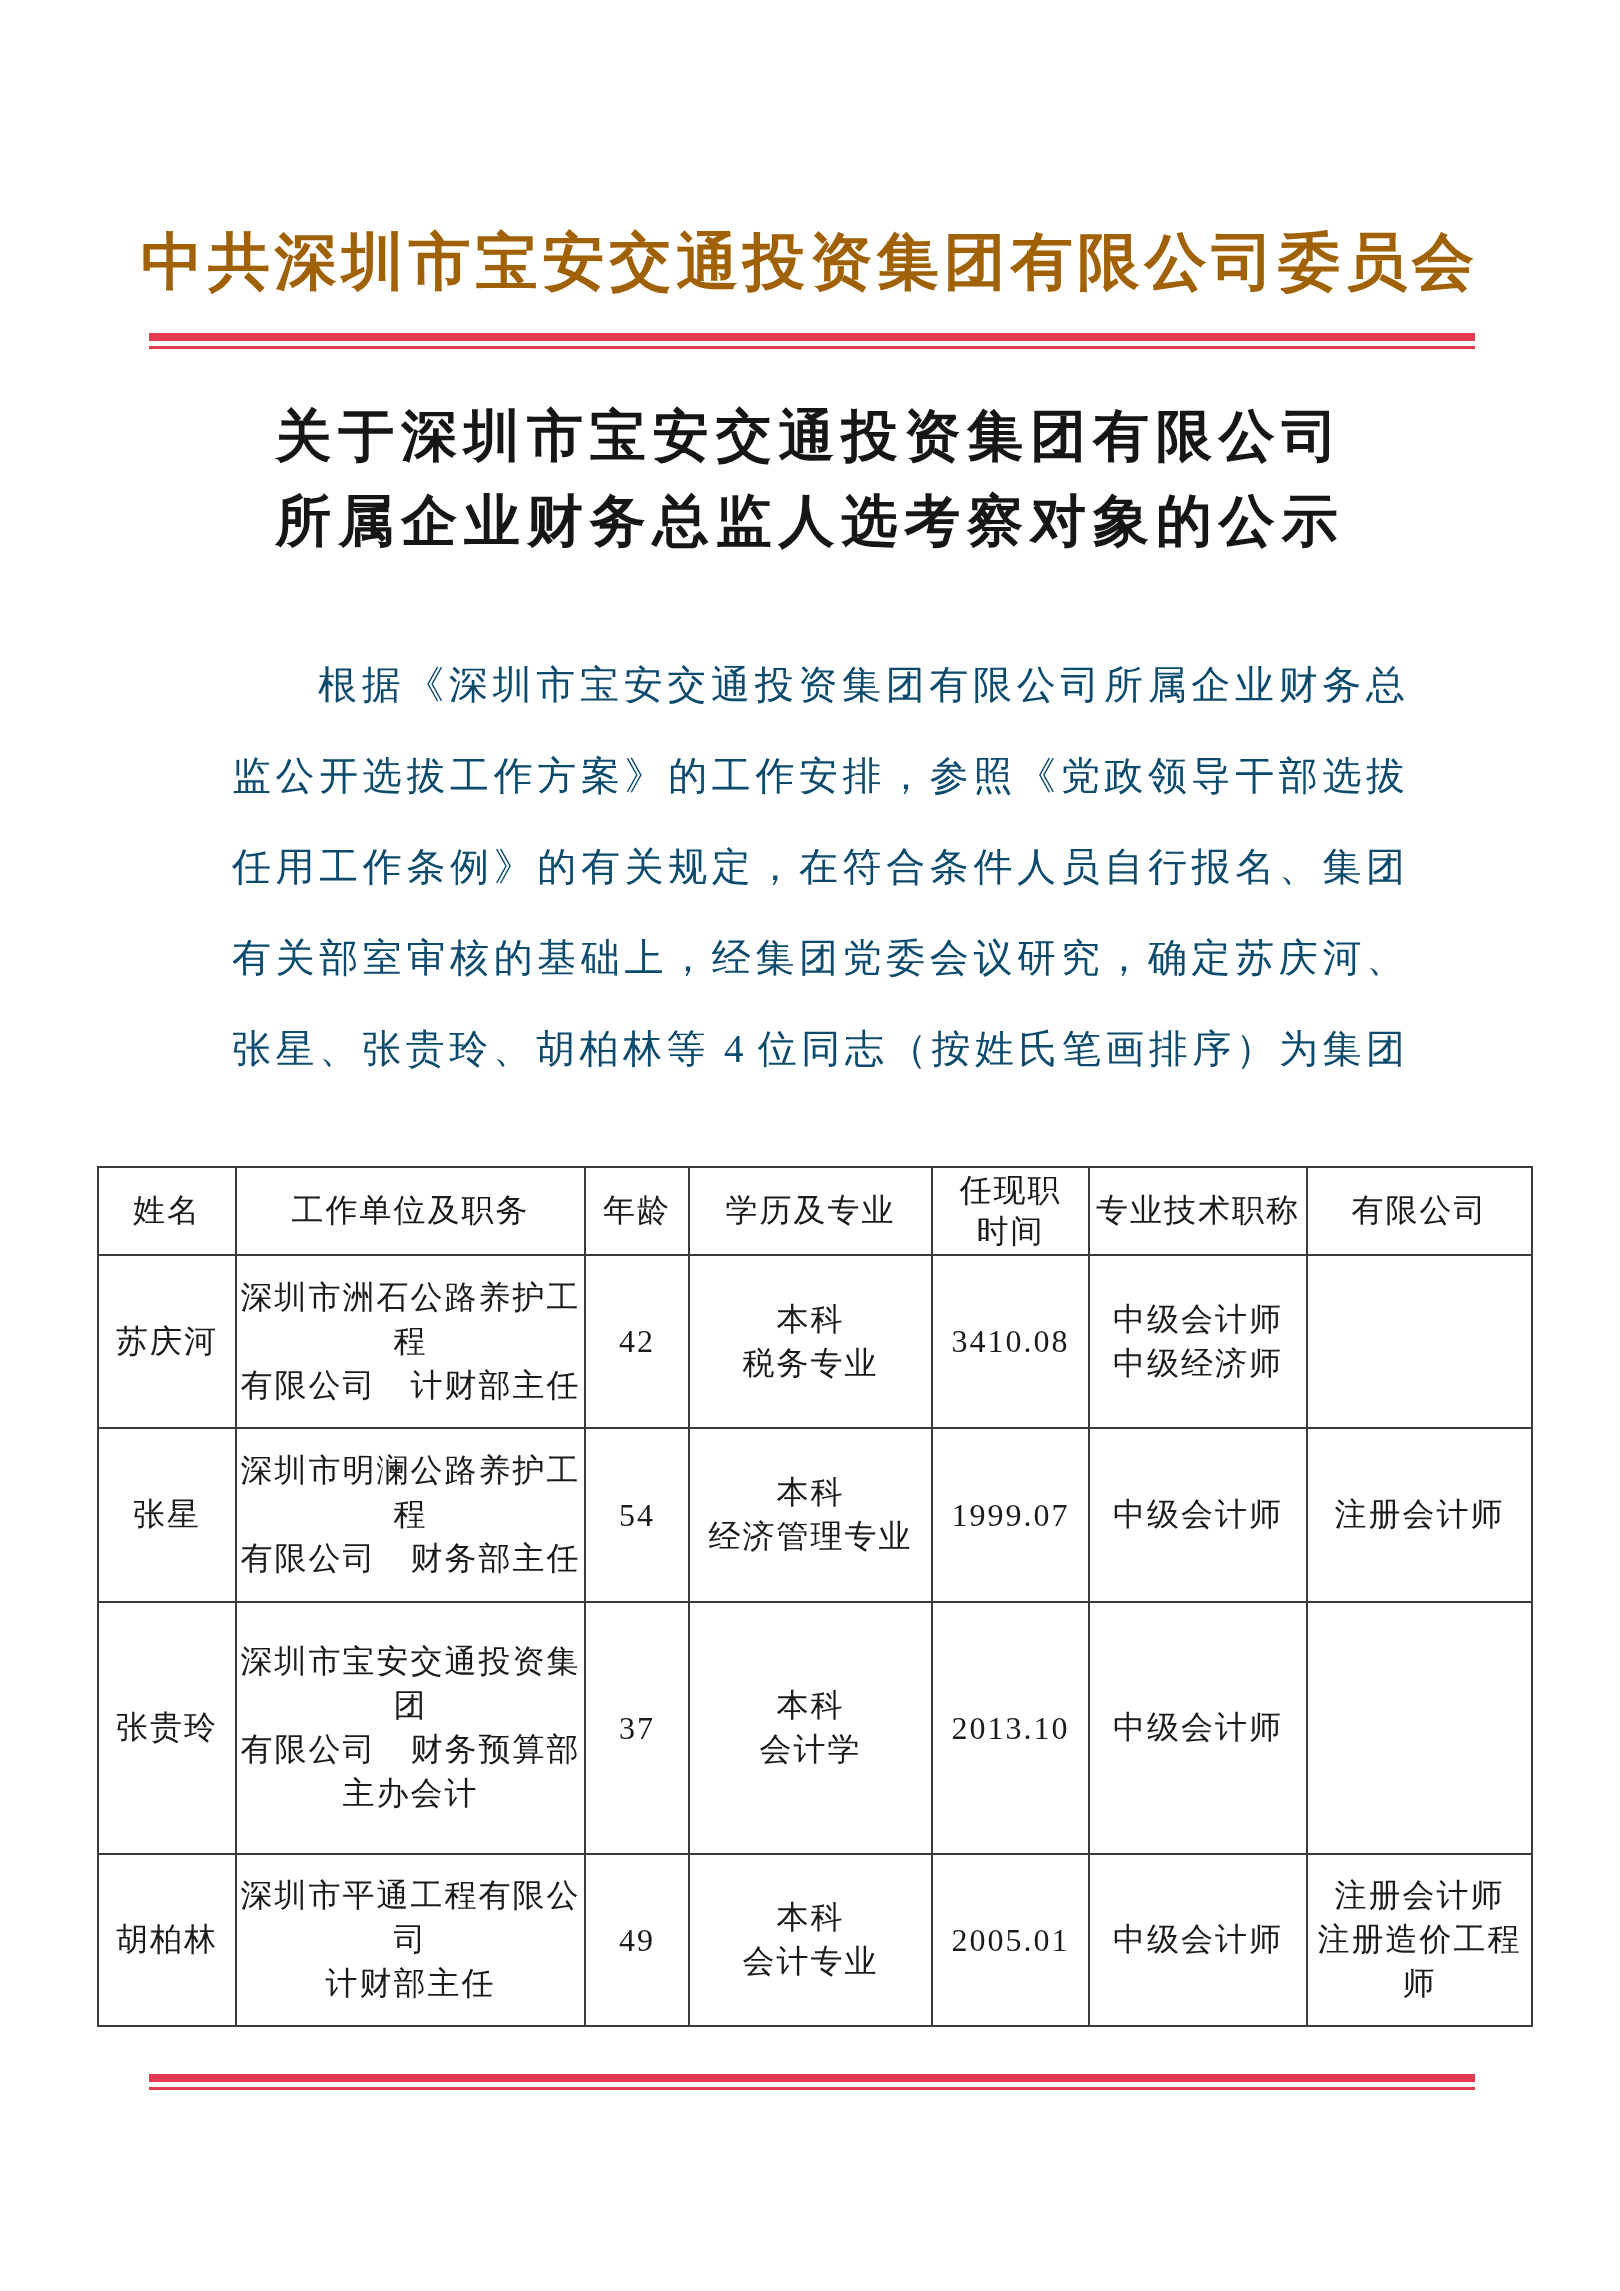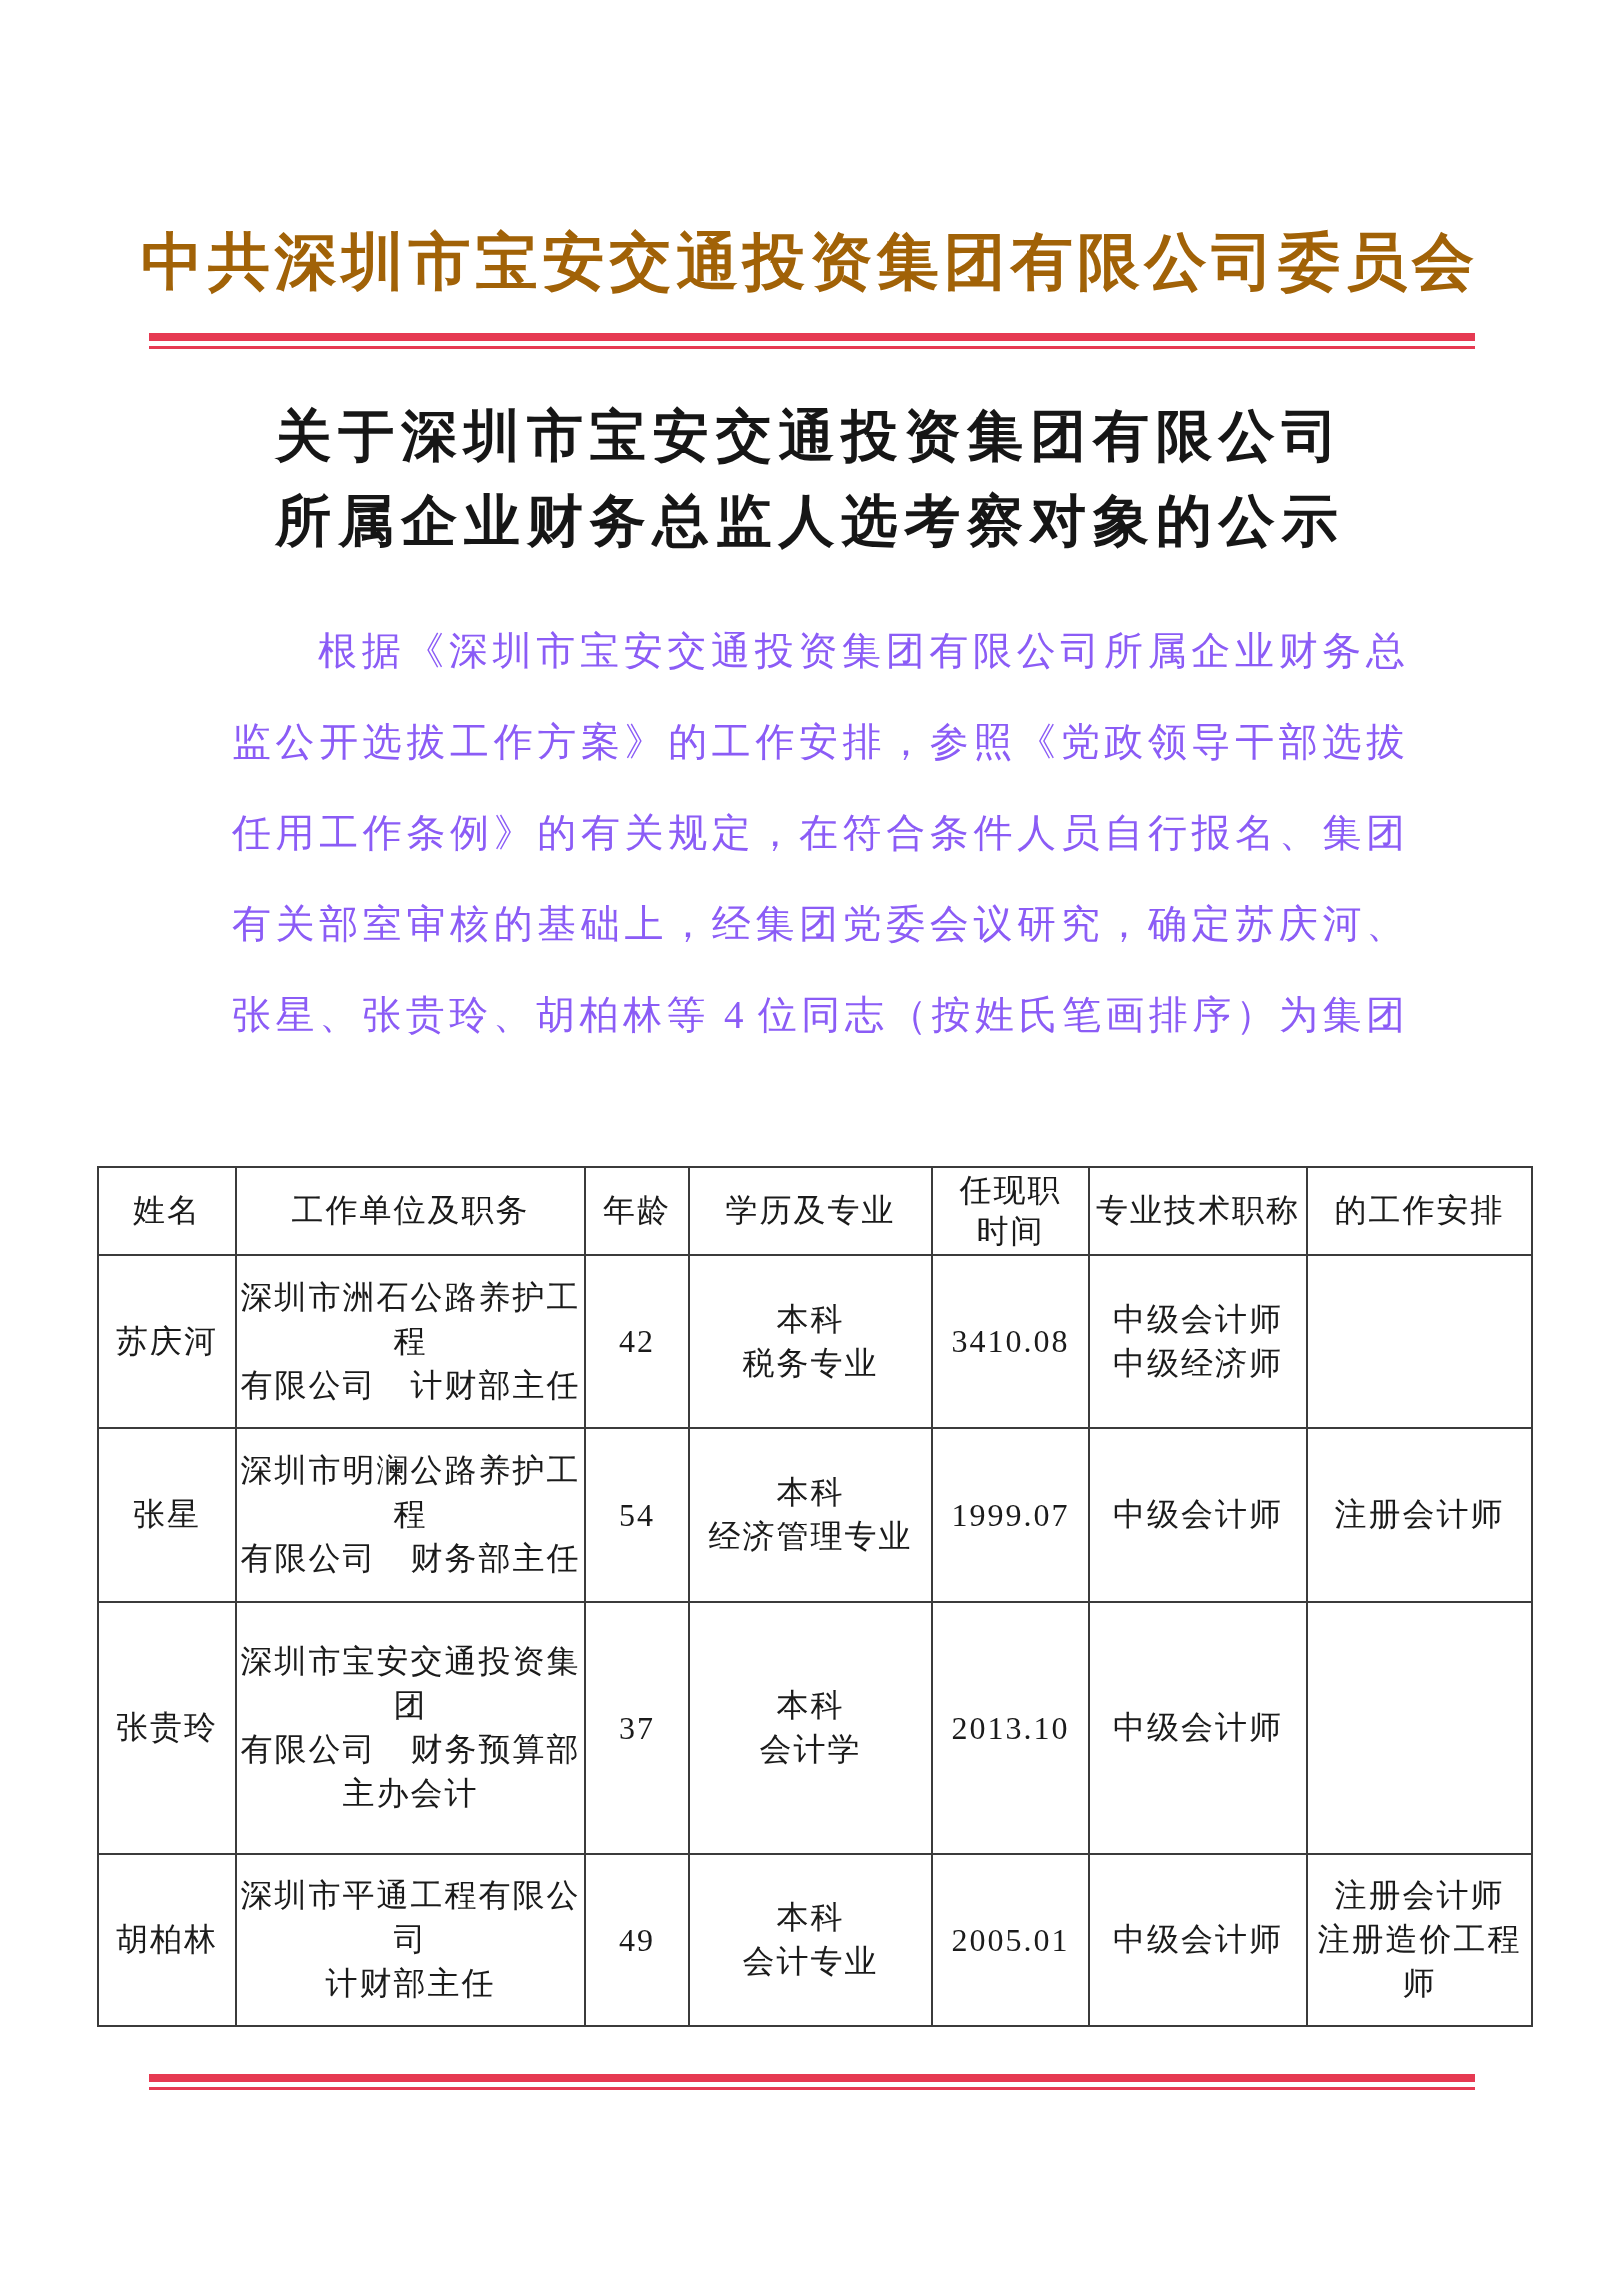--- a/index.html
+++ b/index.html
@@ -33,23 +33,23 @@
     position:absolute;top:394px;left:0;width:100%;
     text-align:center;
     font-size:56px;font-weight:700;
     letter-spacing:6.9px;
     line-height:85px;
     color:#161616;
     white-space:nowrap;
   }
   
   .body-text{
-    position:absolute;left:232px;top:605px;width:1173px;
+    position:absolute;left:232px;top:639px;width:1173px;
     font-size:39px;
-    color:#8b5cf6;
+    color:#0c4a6e;
   }
   .body-text .jline{
     height:91px;line-height:91px;
     text-align:justify;
     text-align-last:justify;
     white-space:normal;
   }
   .body-text .jline.first{text-indent:86px;}
   .body-text .jline.last{
     text-align:left;text-align-last:left;
@@ -122,21 +122,21 @@
         <tr class="h-header">
       <td>姓名</td>
       <td>工作单位及职务</td>
       <td>年龄</td>
       <td>学历及专业</td>
       <td>
         <div class="hdr2">任现职</div>
         <div class="hdr2">时间</div>
       </td>
       <td>专业技术职称</td>
-      <td>的工作安排</td>
+      <td>有限公司</td>
     </tr>
 
     <tr class="r1">
       <td>苏庆河</td>
       <td>
         <div class="stack">
           <span>深圳市洲石公路养护工程</span>
           <span>有限公司　计财部主任</span>
         </div>
       </td>

